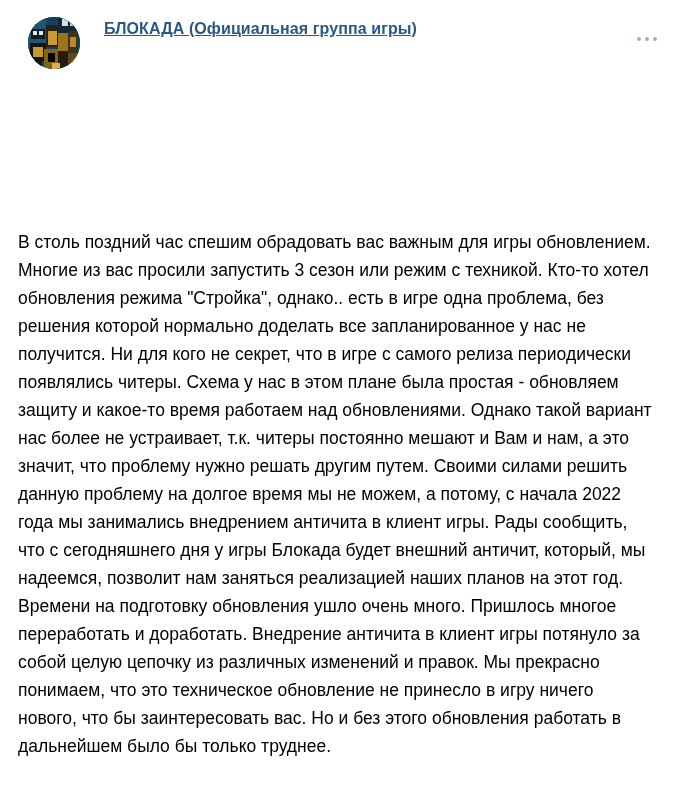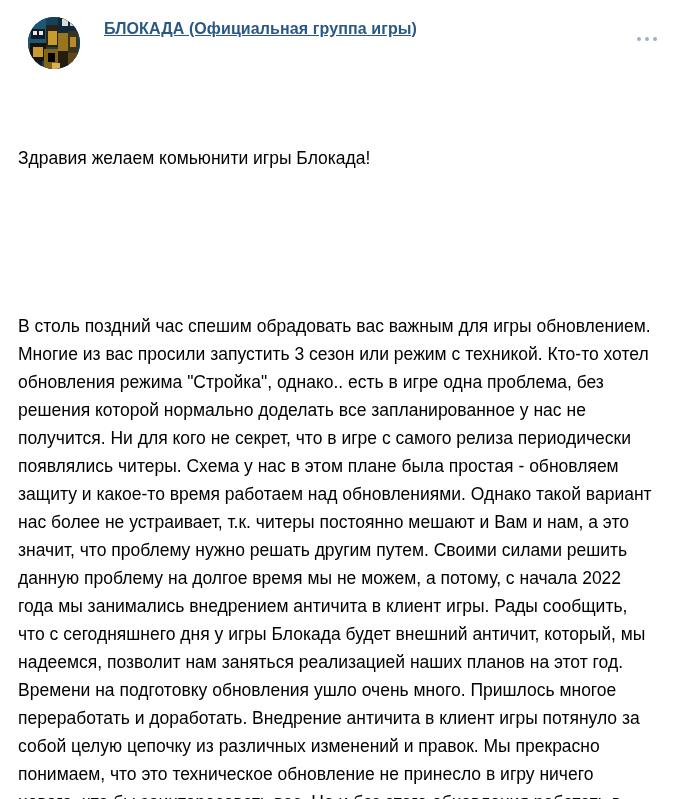--- a/index.html
+++ b/index.html
@@ -150,21 +150,20 @@
 
     <div class="more-button">
       <span class="dot"></span>
       <span class="dot"></span>
       <span class="dot"></span>
     </div>
 
   </div>
 
   <div class="post-body">
-    <p>Здравия желаем комьюнити игры Блокада!</p>
     <div class="para-gap"></div>
     <p>В столь поздний час спешим обрадовать вас важным для игры обновлением. Многие из вас просили запустить 3 сезон или режим с техникой. Кто-то хотел обновления режима "Стройка", однако.. есть в игре одна проблема, без решения которой нормально доделать все запланированное у нас не получится. Ни для кого не секрет, что в игре с самого релиза периодически появлялись читеры. Схема у нас в этом плане была простая - обновляем защиту и какое-то время работаем над обновлениями. Однако такой вариант нас более не устраивает, т.к. читеры постоянно мешают и Вам и нам, а это значит, что проблему нужно решать другим путем. Своими силами решить данную проблему на долгое время мы не можем, а потому, с начала 2022 года мы занимались внедрением античита в клиент игры. Рады сообщить, что с сегодняшнего дня у игры Блокада будет внешний античит, который, мы надеемся, позволит нам заняться реализацией наших планов на этот год. Времени на подготовку обновления ушло очень много. Пришлось многое переработать и доработать. Внедрение античита в клиент игры потянуло за собой целую цепочку из различных изменений и правок. Мы прекрасно понимаем, что это техническое обновление не принесло в игру ничего нового, что бы заинтересовать вас. Но и без этого обновления работать в дальнейшем было бы только труднее.</p>
     
     
     
     
     
     
     
   </div>

